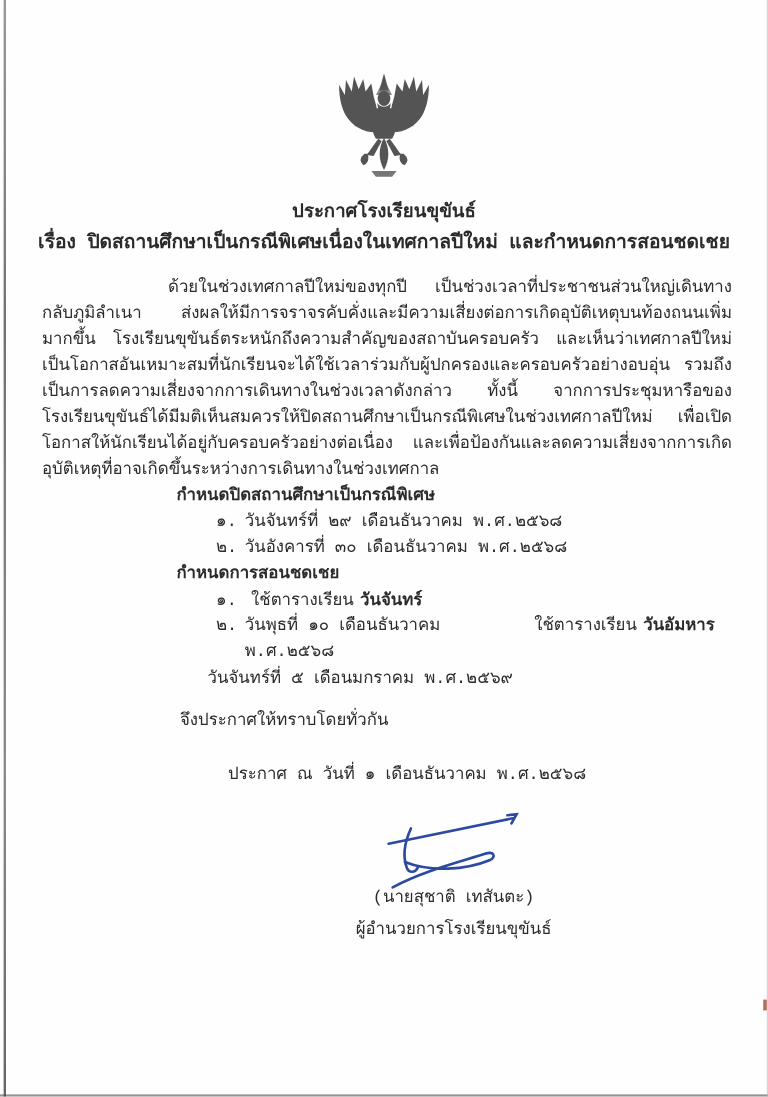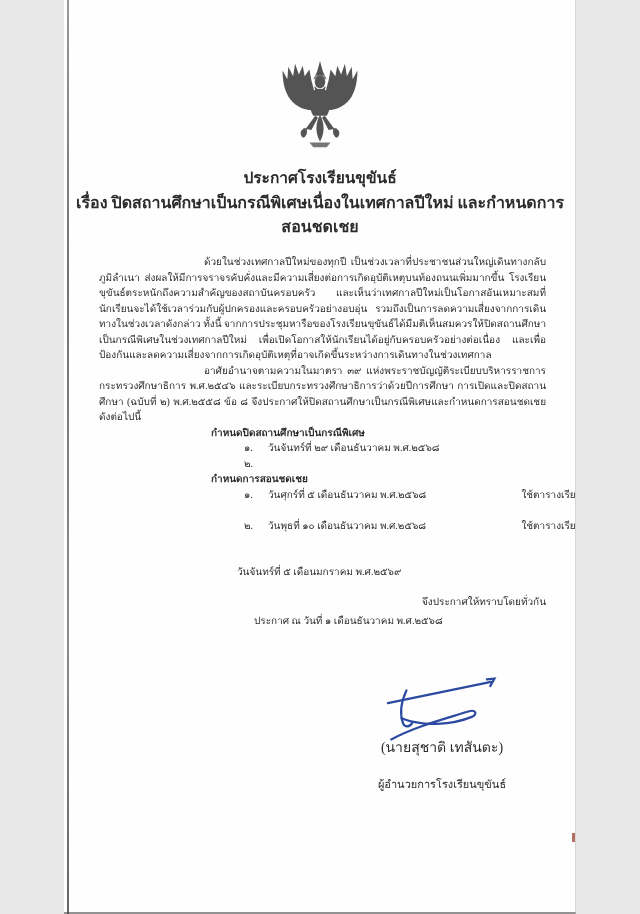--- a/index.html
+++ b/index.html
@@ -1,57 +1,57 @@
 <!DOCTYPE html>
 <html><head>
 <meta charset="utf-8">
 <style>
   html,body{margin:0;padding:0;background:#e8e8e8;}
   .page{
     position:relative;
-    width:512px;height:914px;
+    width:640px;height:914px;
     margin:0 auto;
     background:#fefefe;
     color:#2b2b2b;
-    font-family:Liberation Serif, serif;
+    font-family:Liberation Mono, monospace;
     overflow:hidden;
     box-sizing:border-box;
   }
   
   .edge-left{position:absolute;left:3px;top:0;width:2px;height:100%;background:linear-gradient(#777,#444 30%,#666 70%,#333);opacity:.75;}
   .edge-bottom{position:absolute;left:0;bottom:0;width:100%;height:2px;background:#4a4a4a;opacity:.6;}
   .edge-right{position:absolute;right:0;top:0;width:1px;height:100%;background:#bbb;opacity:.6;}
   .edge-mark-red{position:absolute;right:1px;top:833px;width:3px;height:9px;background:#a34a3a;opacity:.8;}
 
   .emblem-wrap{display:flex;justify-content:center;padding-top:60px;}
   .titles{text-align:center;margin-top:10px;line-height:1.5;}
   .title-main{font-size:15.5px;font-weight:bold;}
   .title-subject{font-size:16px;font-weight:bold;margin-top:2px;}
 
-  .content{padding:0 30px 0 35px;font-size:10px;line-height:1.55;}
+  .content{padding:0 30px 0 35px;font-size:14px;line-height:1.55;}
   .para{margin:0;text-indent:105px;text-align:justify;}
   .para.first{margin-top:15px;}
 
   .section{}
   .section-heading{font-weight:bold;margin-left:112px;}
   .item-row{display:flex;margin-left:145px;align-items:baseline;}
   .item-no{width:24px;flex:none;}
   .item-date{flex:none;}
   .makeup .item-date{width:236px;}
   .sched-label{flex:none;width:96px;text-align:center;}
   .sched-day{font-weight:bold;}
   .reopen-date{margin-left:138px;}
 
-  .closing-line{margin-top:14px;margin-left:115px;text-align:right;}
-  .announce-line{margin-top:4px;margin-left:155px;}
+  .closing-line{margin-top:14px;margin-left:115px;}
+  .announce-line{margin-top:23px;margin-left:155px;}
 
   .sig-area{position:absolute;top:676px;left:258px;width:240px;text-align:center;}
   .sig-svg{display:block;margin:0 auto -6px auto;}
   .signer-name{font-size:14px;}
-  .signer-position{font-size:11px;margin-top:17px;}
+  .signer-position{font-size:14px;margin-top:4px;}
 </style>
 </head>
 <body>
 
 <div class="page">
 
   <div class="edge-left"></div>
   <div class="edge-bottom"></div>
   <div class="edge-right"></div>
   <div class="edge-mark-red"></div>
@@ -78,38 +78,37 @@
     </svg>
   </div>
 
   <div class="titles">
     <div class="title-main">ประกาศโรงเรียนขุขันธ์</div>
     <div class="title-subject">เรื่อง ปิดสถานศึกษาเป็นกรณีพิเศษเนื่องในเทศกาลปีใหม่ และกำหนดการสอนชดเชย</div>
   </div>
 
   <div class="content">
     <p class="para first">ด้วยในช่วงเทศกาลปีใหม่ของทุกปี เป็นช่วงเวลาที่ประชาชนส่วนใหญ่เดินทางกลับภูมิลำเนา ส่งผลให้มีการจราจรคับคั่งและมีความเสี่ยงต่อการเกิดอุบัติเหตุบนท้องถนนเพิ่มมากขึ้น โรงเรียนขุขันธ์ตระหนักถึงความสำคัญของสถาบันครอบครัว และเห็นว่าเทศกาลปีใหม่เป็นโอกาสอันเหมาะสมที่นักเรียนจะได้ใช้เวลาร่วมกับผู้ปกครองและครอบครัวอย่างอบอุ่น รวมถึงเป็นการลดความเสี่ยงจากการเดินทางในช่วงเวลาดังกล่าว ทั้งนี้ จากการประชุมหารือของโรงเรียนขุขันธ์ได้มีมติเห็นสมควรให้ปิดสถานศึกษาเป็นกรณีพิเศษในช่วงเทศกาลปีใหม่ เพื่อเปิดโอกาสให้นักเรียนได้อยู่กับครอบครัวอย่างต่อเนื่อง และเพื่อป้องกันและลดความเสี่ยงจากการเกิดอุบัติเหตุที่อาจเกิดขึ้นระหว่างการเดินทางในช่วงเทศกาล</p>
-    <p class="para">อาศัยอำนาจตามความในมาตรา ๓๙ แห่งพระราชบัญญัติระเบียบบริหารราชการกระทรวงศึกษาธิการ พ.ศ.๒๕๔๖ และระเบียบกระทรวงศึกษาธิการว่าด้วยปีการศึกษา การเปิดและปิดสถานศึกษา (ฉบับที่ ๒) พ.ศ.๒๕๕๘ ข้อ ๘ จึงประกาศให้ปิดสถานศึกษาเป็นกรณีพิเศษและกำหนดการสอนชดเชยดังต่อไปนี้</p>
 
     <div class="section">
       <div class="section-heading">กำหนดปิดสถานศึกษาเป็นกรณีพิเศษ</div>
       <div class="item-row">
         <span class="item-no">๑.</span>
         <span class="item-date">วันจันทร์ที่ ๒๙ เดือนธันวาคม พ.ศ.๒๕๖๘</span>
       </div>
       <div class="item-row">
         <span class="item-no">๒.</span>
+        <span class="item-date">วันอังคารที่ ๓๐ เดือนธันวาคม พ.ศ.๒๕๖๘</span>
       </div>
     </div>
 
     <div class="section">
       <div class="section-heading">กำหนดการสอนชดเชย</div>
       <div class="item-row makeup">
         <span class="item-no">๑.</span>
-        <span class="item-date">วันศุกร์ที่ ๕ เดือนธันวาคม พ.ศ.๒๕๖๘</span>
         <span class="sched-label">ใช้ตารางเรียน</span>
         <span class="sched-day">วันจันทร์</span>
       </div>
       <div class="item-row makeup">
         <span class="item-no">๒.</span>
         <span class="item-date">วันพุธที่ ๑๐ เดือนธันวาคม พ.ศ.๒๕๖๘</span>
         <span class="sched-label">ใช้ตารางเรียน</span>
         <span class="sched-day">วันอัมหาร</span>
       </div>
     </div>

